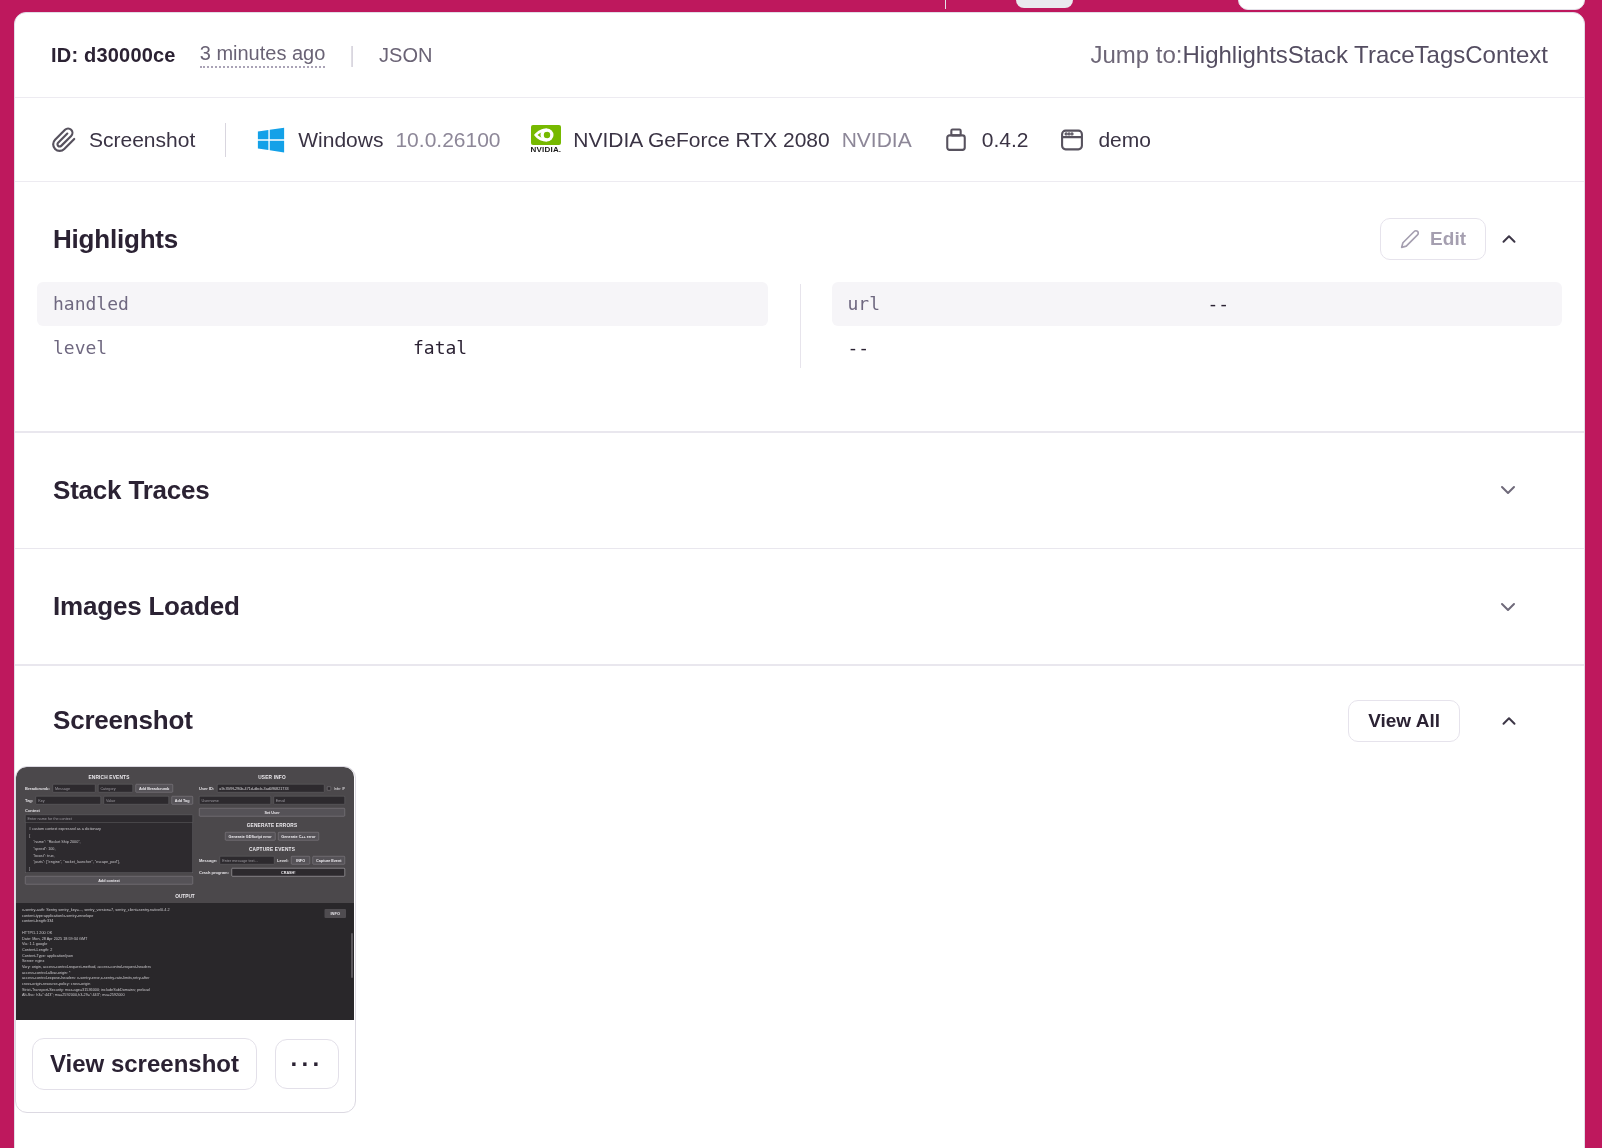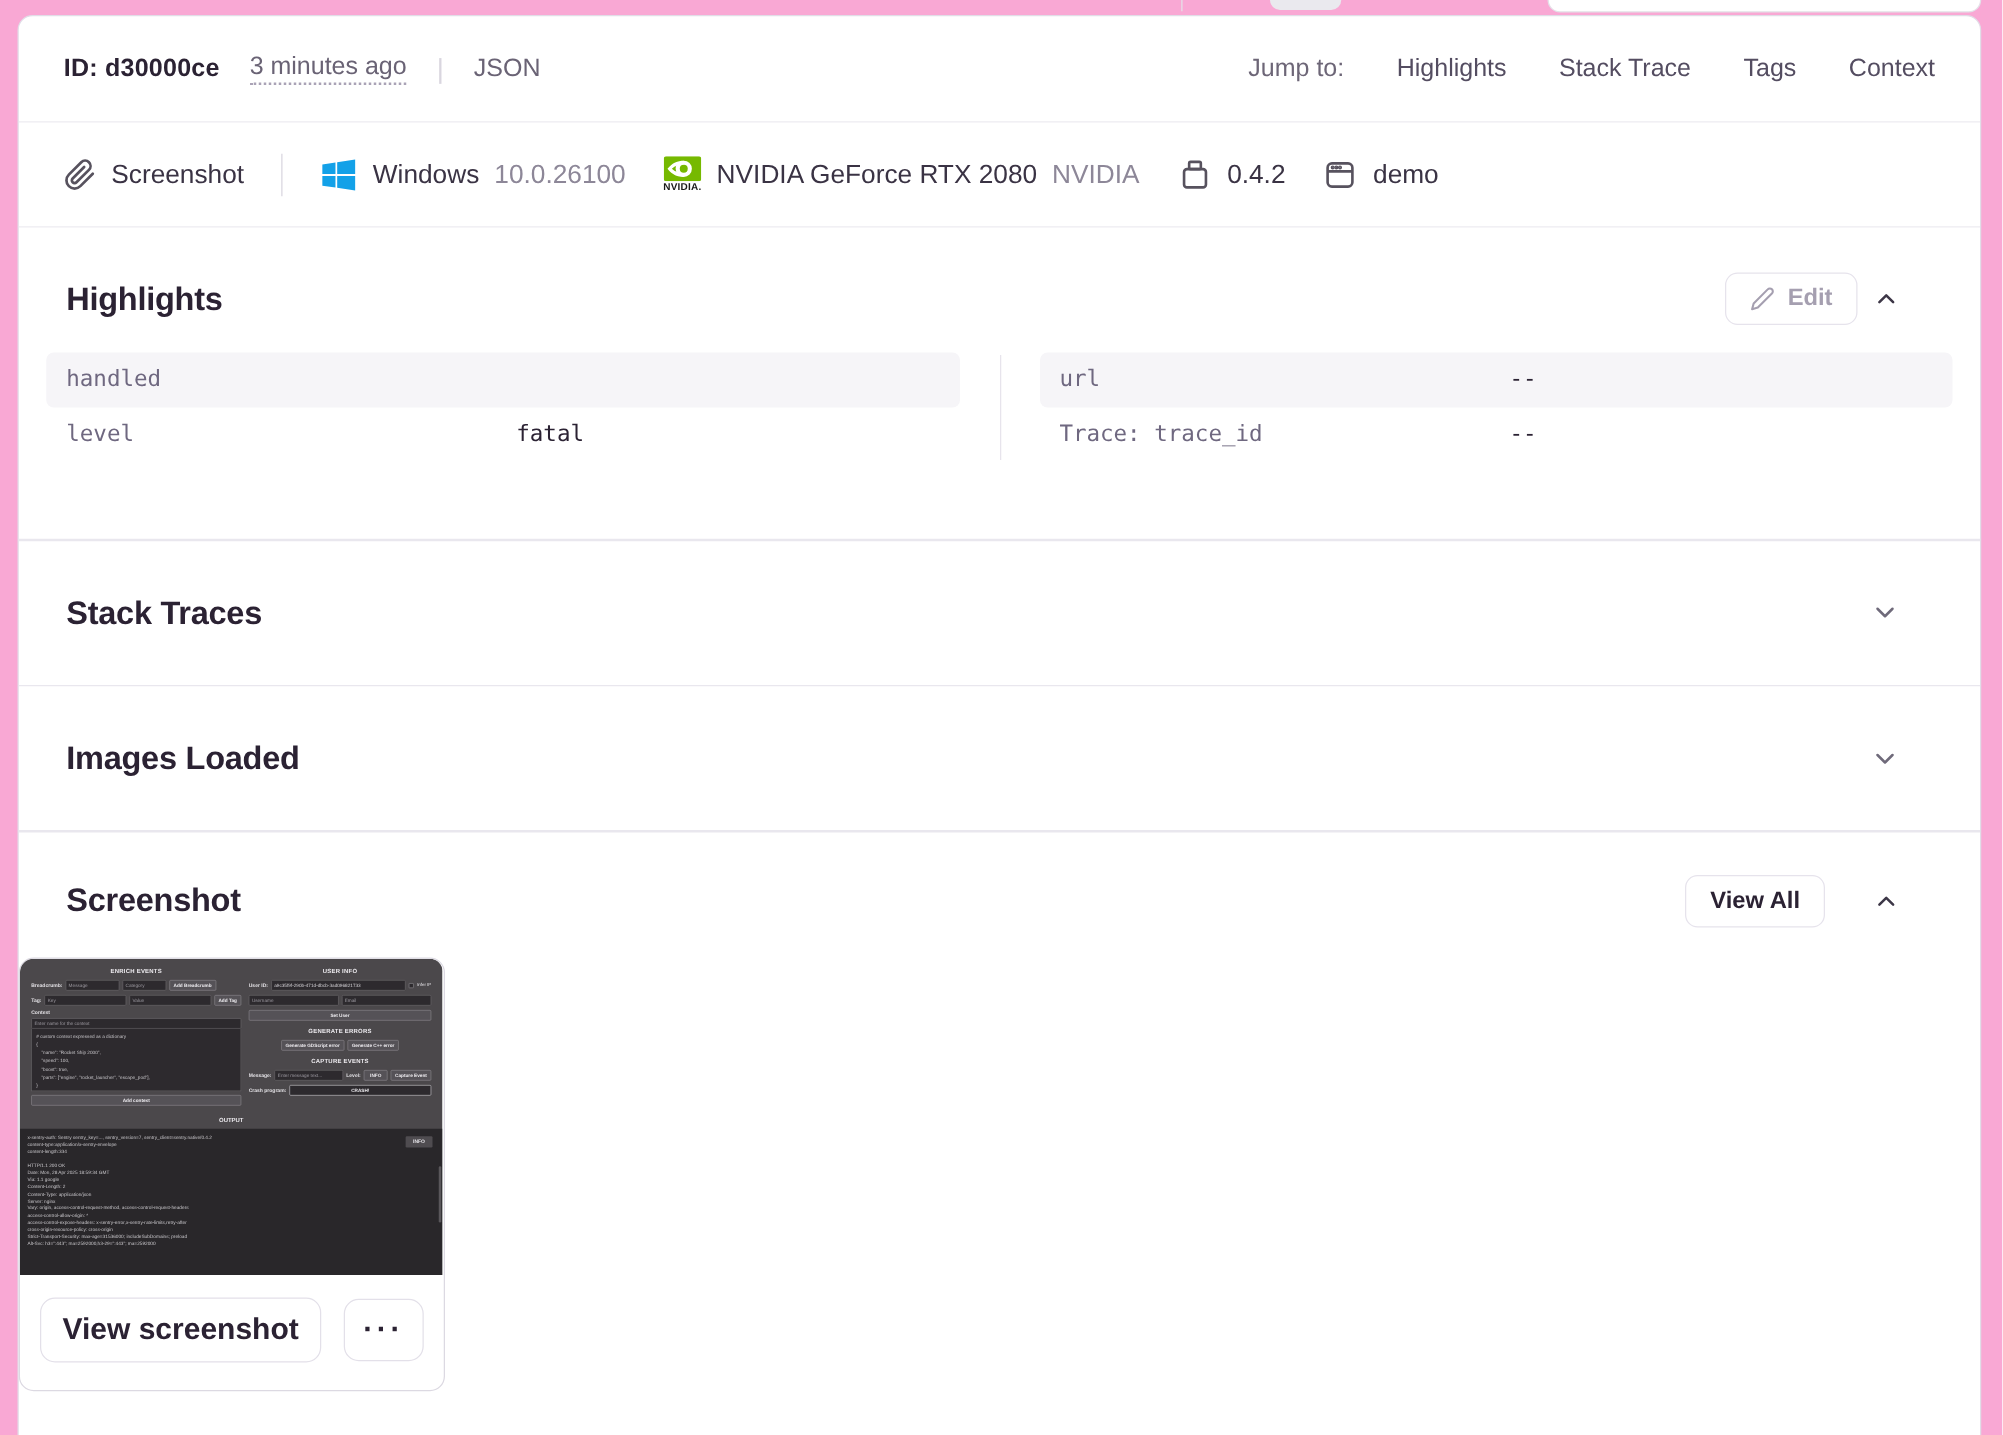--- a/index.html
+++ b/index.html
@@ -1,37 +1,37 @@
 <!DOCTYPE html>
 <html><head>
 <meta charset="utf-8">
 <style>
   * { margin:0; padding:0; box-sizing:border-box; }
   html,body { background:#fff; }
   body { font-family:"Liberation Sans", sans-serif; color:#2b2233; }
-  .page { position:relative; width:1602px; height:1148px; overflow:hidden; background:#f9a8d4; }
+  .page { position:relative; width:1602px; height:1148px; overflow:hidden; background:#be185d; }
 
   
   .top-vline { position:absolute; left:945px; top:0; width:1px; height:9px; background:#e4e1e8; }
   .top-pill  { position:absolute; left:1016px; top:-8px; width:57px; height:16px; background:#eae9ee; border-radius:8px; }
   .top-box   { position:absolute; left:1238px; top:-12px; width:347px; height:22px; background:#fff; border:1px solid #e4e1e8; border-radius:10px; }
 
   
   .card { position:absolute; left:14px; top:12px; width:1571px; height:1200px;
           background:#fff; border:1px solid #e1dde7; border-radius:12px; overflow:hidden; }
 
   
   .hdr { display:flex; align-items:center; justify-content:space-between; height:85px;
          padding:0 36px; border-bottom:1.5px solid #edebf1; }
   .hdr-left { display:flex; align-items:center; gap:24px; font-size:20px; }
   .evt-id { font-weight:bold; color:#2b2233; letter-spacing:.2px; }
   .time-ago { color:#6a6375; border-bottom:2px dotted #aaa3b6; padding-bottom:1px; cursor:pointer; }
   .pipe { color:#d9d6df; font-size:22px; }
   .json-link { color:#6a6375; cursor:pointer; }
-  .hdr-right { display:flex; align-items:center; gap:42px; font-size:20px; }
+  .hdr-right { display:flex; align-items:center; font-size:24px; }
   .jump-label { color:#6d6677; }
   .jump-link { color:#544d61; cursor:pointer; }
 
   
   .ctx { display:flex; align-items:center; height:84px; padding:0 36px; gap:30px;
          border-bottom:1.5px solid #edebf1; font-size:21px; }
   .ctx-item { display:flex; align-items:center; gap:12px; white-space:nowrap; }
   .ctx-name { color:#3a3344; }
   .ctx-sub { color:#8d8798; }
   .ctx-sep { width:1px; height:34px; background:#d9d6df; }
@@ -212,21 +212,20 @@
             <span class="kv-key">level</span>
             <span class="kv-val">fatal</span>
           </div>
         </div>
         <div class="kv-col">
           <div class="kv-row odd">
             <span class="kv-key">url</span>
             <span class="kv-val">--</span>
           </div>
           <div class="kv-row">
-            <span class="kv-key">Trace: trace_id</span>
             <span class="kv-val">--</span>
           </div>
         </div>
       </div>
     </div>
 
     <div class="divider"></div>
 
     <div class="fold-row">
       <span class="sec-title">Stack Traces</span>

